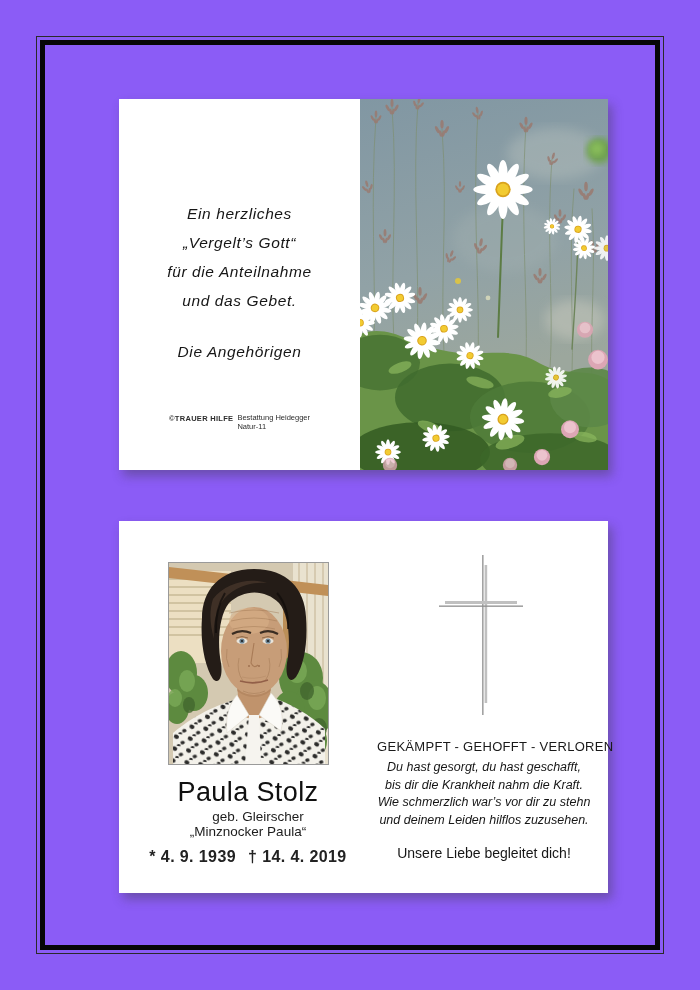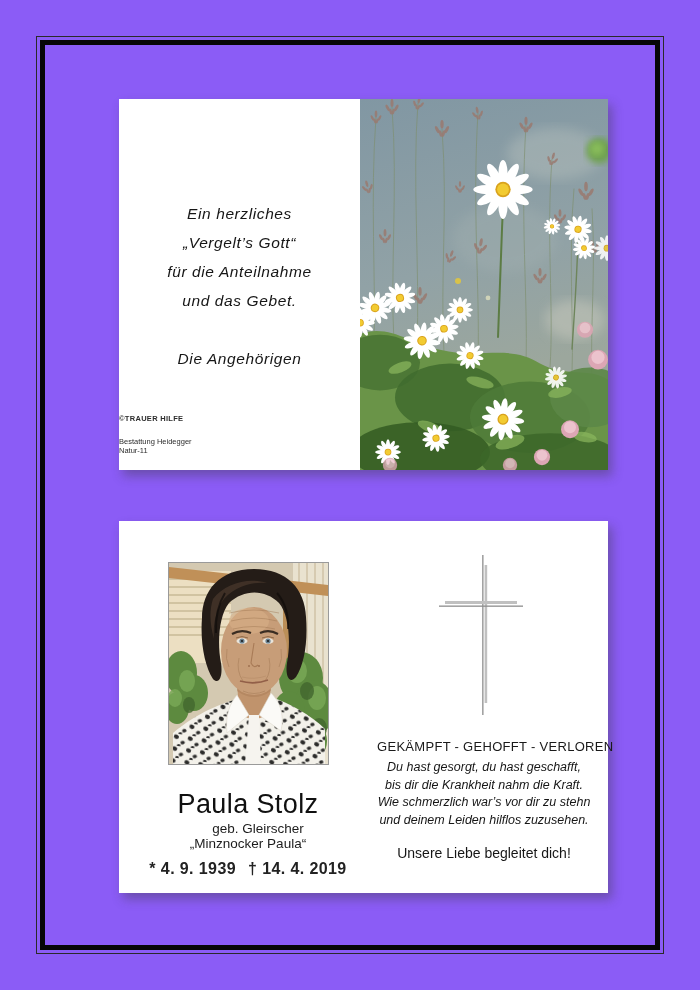--- a/index.html
+++ b/index.html
@@ -13,31 +13,31 @@
   .card{position:absolute;background:#ffffff;box-shadow:4px 6px 10px rgba(55,55,55,.38);}
   .card-top{left:119px;top:99px;width:489px;height:371px;display:flex;}
   .card-bottom{left:119px;top:521px;width:489px;height:372px;}
 
   
   .half-left{position:relative;width:241px;height:100%;}
   .half-right{width:248px;height:100%;}
   .half-right svg{display:block;width:248px;height:371px;}
   .message{position:absolute;left:0;top:100px;width:100%;text-align:center;
            font-style:italic;font-size:15.5px;letter-spacing:.6px;line-height:29px;color:#161616;}
-  .signature{margin-top:29px;}
+  .signature{margin-top:22px;}
   .imprint{position:absolute;left:0;top:314px;width:100%;display:flex;justify-content:center;
-           align-items:flex-start;gap:14px;font-size:7.5px;line-height:9px;color:#2c2c2c;flex-direction:column;}
+           align-items:flex-start;gap:4px;font-size:7.5px;line-height:9px;color:#2c2c2c;}
   .imprint-brand{font-weight:bold;letter-spacing:.3px;padding-top:0.5px;}
   .imprint-col{display:flex;flex-direction:column;align-items:flex-start;}
 
   
   .bottom-left{position:absolute;left:0;top:0;width:258px;height:100%;text-align:center;}
   .portrait{width:159px;height:201px;margin:41px auto 0;border:1px solid #9a9a9a;background:#d8cdb8;}
   .portrait svg{display:block;width:159px;height:201px;}
-  .deceased-name{margin-top:24px;font-size:27px;letter-spacing:.4px;color:#101010;}
+  .deceased-name{margin-top:12px;font-size:27px;letter-spacing:.4px;color:#101010;}
   .birth-name{margin-top:1px;font-size:13.5px;margin-left:20px;}
   .nickname{font-size:13.5px;}
   .life-dates{margin-top:9px;font-size:16px;letter-spacing:.4px;color:#222;font-weight:bold;}
   .life-dates span{margin:0 6px;}
 
   .bottom-right{position:absolute;left:258px;top:0;width:214px;height:100%;text-align:center;}
   .cross-wrap{margin:30px auto 0;width:110px;height:168px;}
   .motto{margin-top:20px;font-size:13px;letter-spacing:.3px;color:#1a1a1a;white-space:nowrap;}
   .poem{margin-top:5px;font-style:italic;font-size:12.5px;line-height:17.5px;color:#161616;}
   .closing{margin-top:16px;font-size:14px;color:#161616;}

